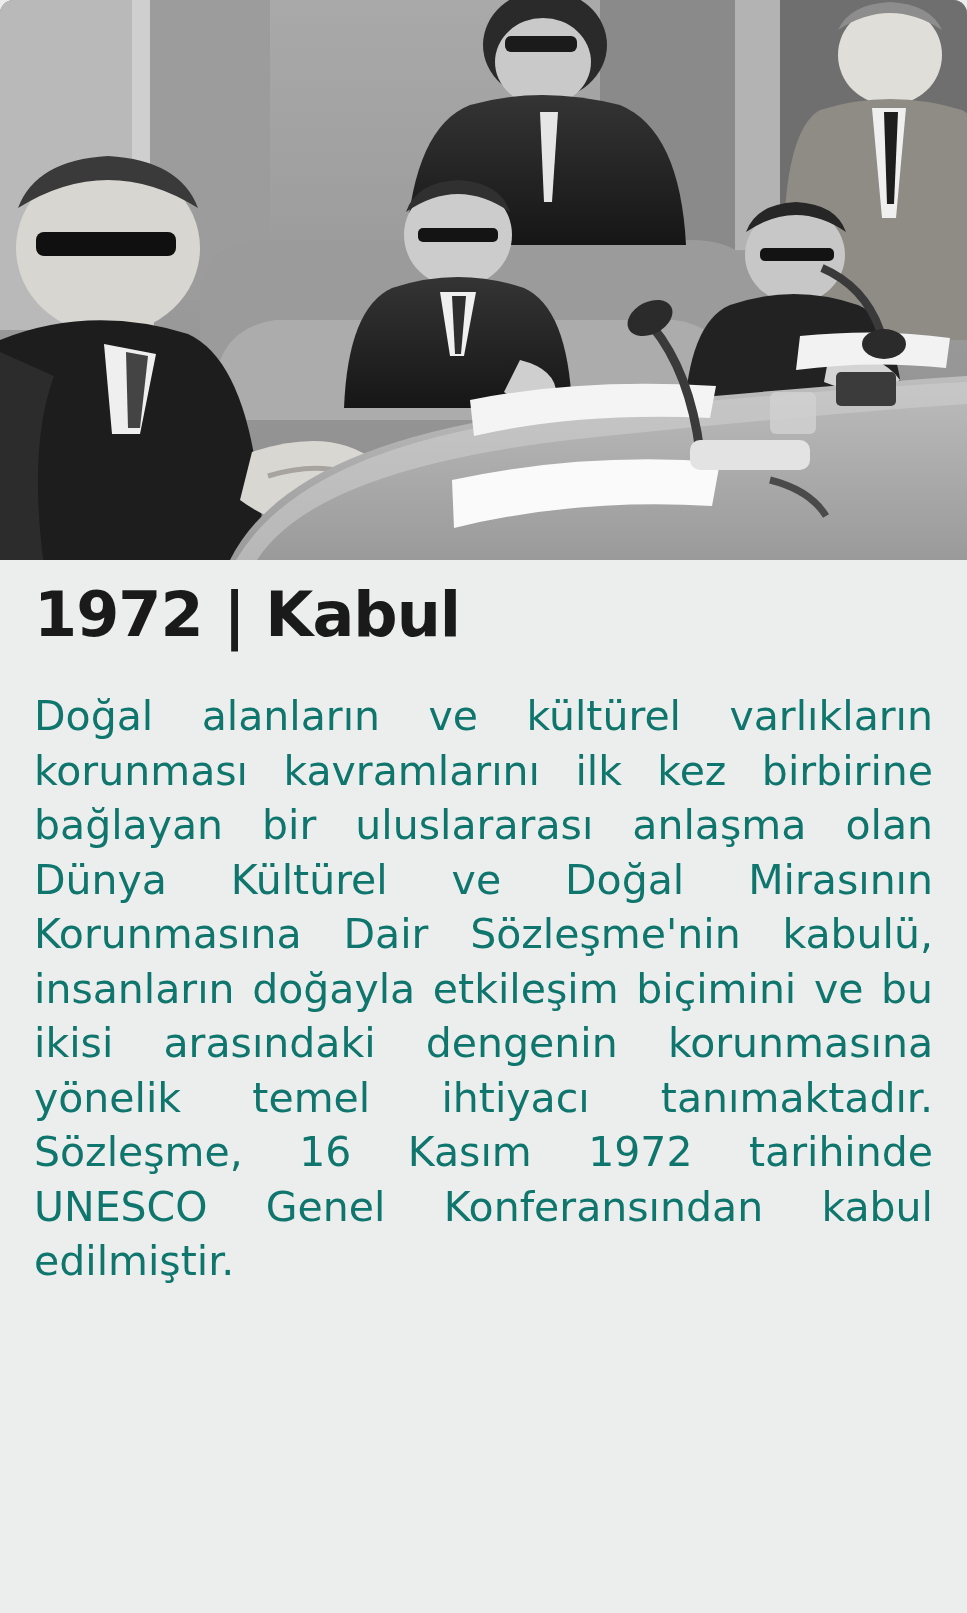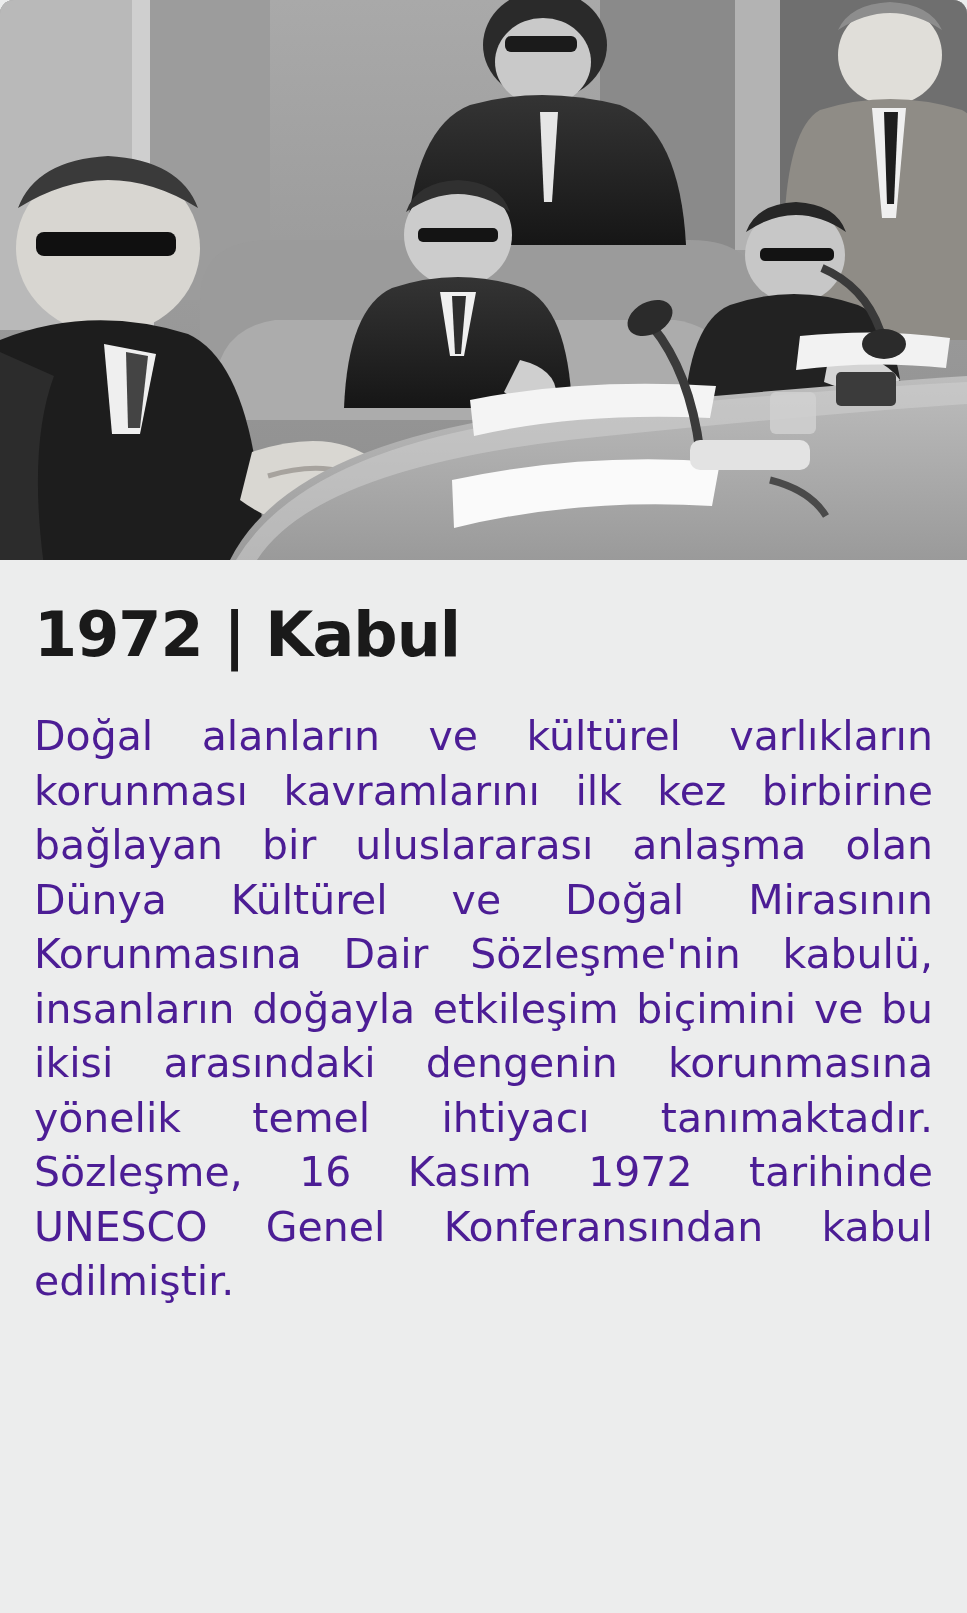--- a/index.html
+++ b/index.html
@@ -31,37 +31,37 @@
     border-top-left-radius: 14px;
     border-top-right-radius: 14px;
   }
   .photo svg {
     display: block;
     width: 100%;
     height: 100%;
   }
   
   .content {
-    padding: 42px 34px 0 34px;
+    padding: 22px 34px 0 34px;
   }
   .title {
     font-family: "DejaVu Sans", sans-serif;
     font-weight: bold;
     font-size: 62px;
     line-height: 1.05;
     color: #1a1a1a;
     letter-spacing: -1px;
     margin: 0 0 42px 0;
     white-space: pre;
   }
   .body-text {
     font-family: "DejaVu Sans", sans-serif;
     font-size: 41px;
     line-height: 1.33;
-    color: #4c1d95;
+    color: #0f766e;
     text-align: justify;
     text-justify: inter-word;
     margin: 0;
     hyphens: none;
   }
 </style>
 </head>
 <body>
 
 <div class="card">

